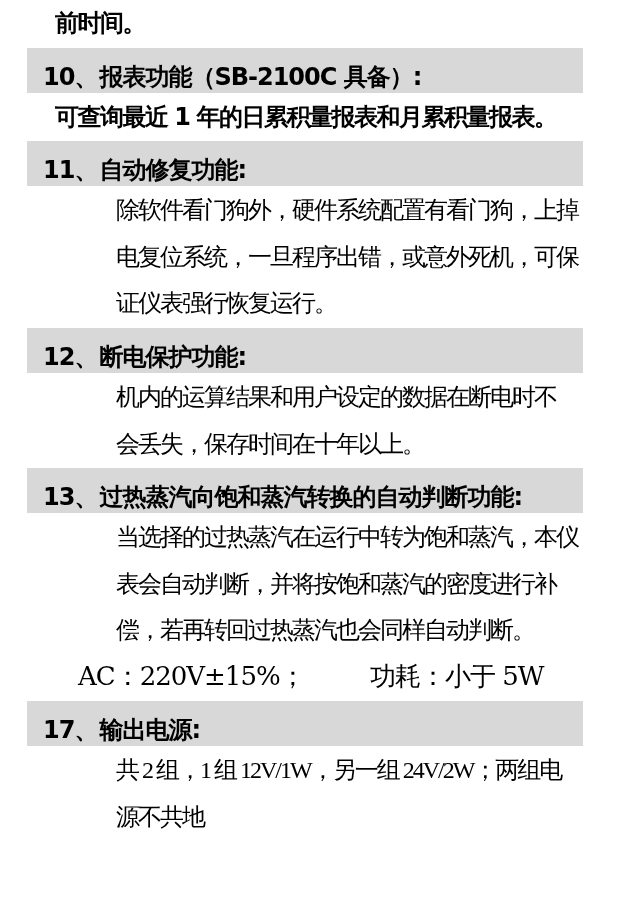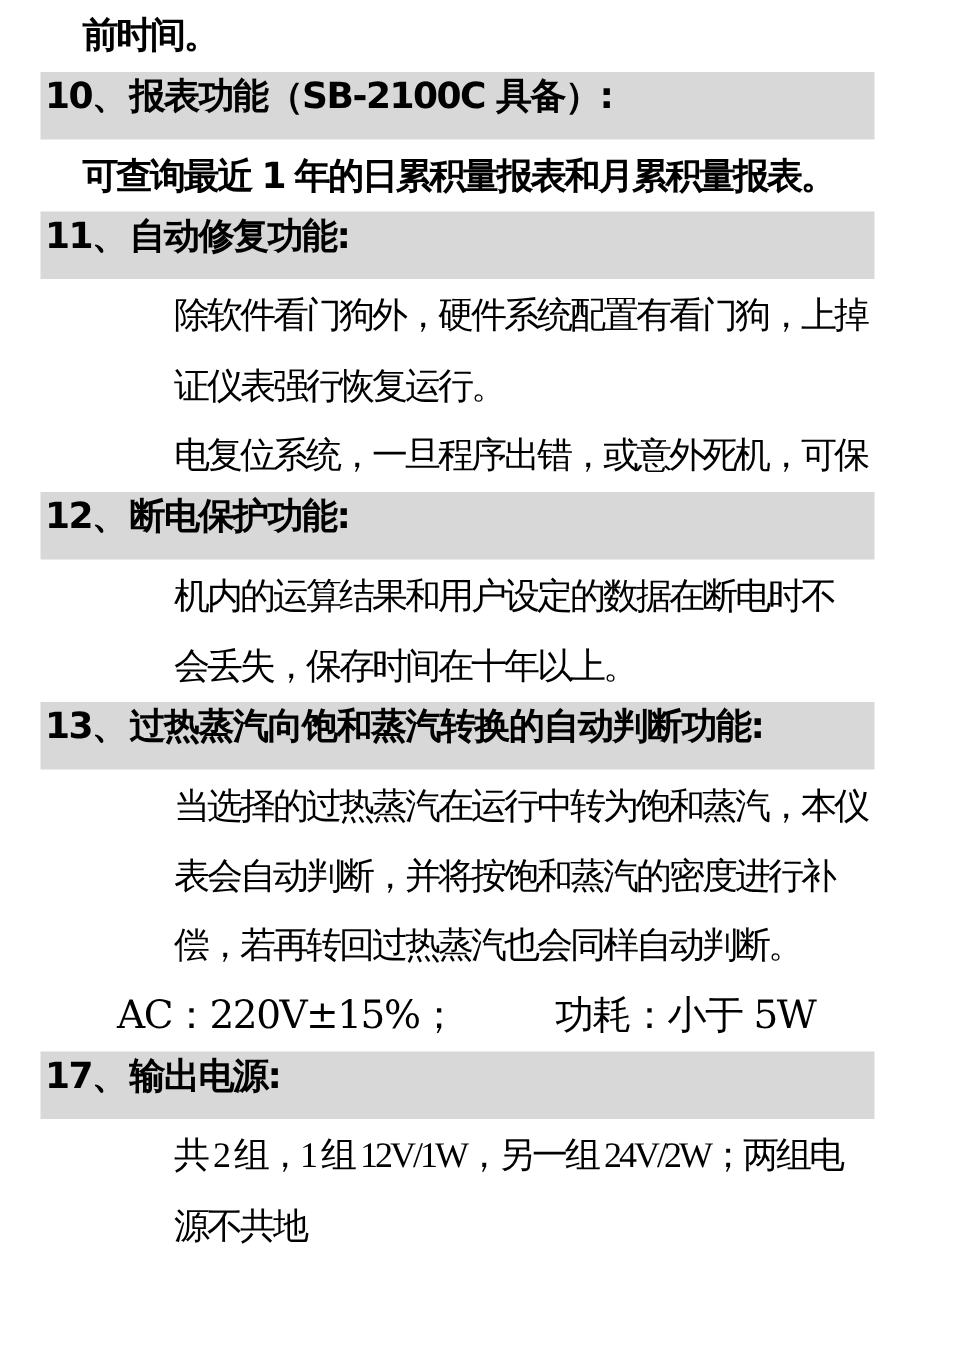--- a/index.html
+++ b/index.html
@@ -22,23 +22,23 @@
     align-items: center;
     white-space: nowrap;
   }
   
   .bar {
     margin-left: 27px;
     width: 556px;
     height: 45px;
     background: #d8d8d8;
     display: flex;
-    align-items: flex-start;
+    align-items: flex-end;
     box-sizing: border-box;
-    padding-left: 3px;
+    padding-left: 16px;
   }
   .heading-number {
     font-size: 24px;
     font-weight: bold;
     letter-spacing: -1px;
     font-family: "DejaVu Sans", sans-serif;
   }
   .heading-title {
     font-size: 24px;
     font-weight: bold;
@@ -104,24 +104,24 @@
     <div class="bar">
       <span class="heading-number">11、</span>
       <span class="heading-title">自动修复功能:</span>
     </div>
   </div>
 
   <div class="row">
     <span class="body-line">除软件看门狗外，硬件系统配置有看门狗，上掉</span>
   </div>
   <div class="row">
-    <span class="body-line">证仪表强行恢复运行。</span>
+    <span class="body-line">电复位系统，一旦程序出错，或意外死机，可保</span>
   </div>
   <div class="row">
-    <span class="body-line">电复位系统，一旦程序出错，或意外死机，可保</span>
+    <span class="body-line">证仪表强行恢复运行。</span>
   </div>
 
   <div class="row">
     <div class="bar">
       <span class="heading-number">12、</span>
       <span class="heading-title">断电保护功能:</span>
     </div>
   </div>
 
   <div class="row">

